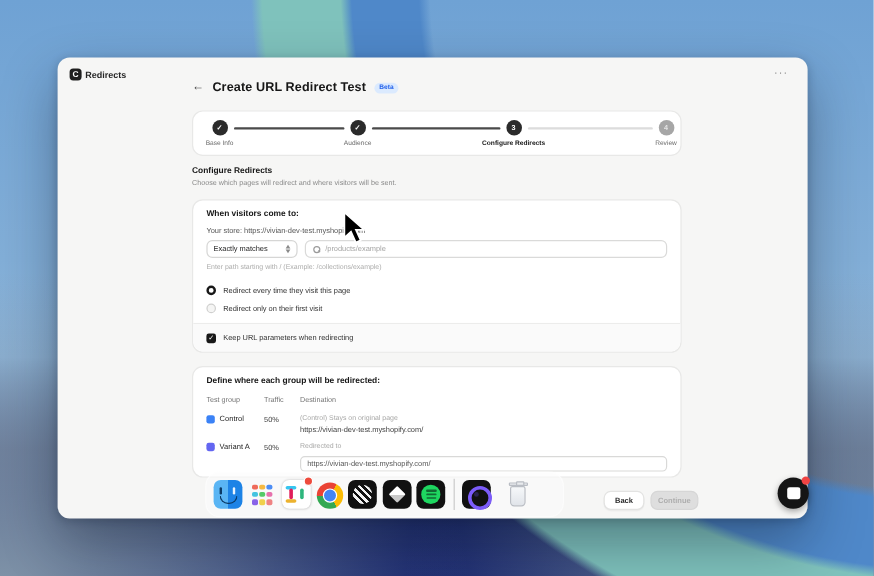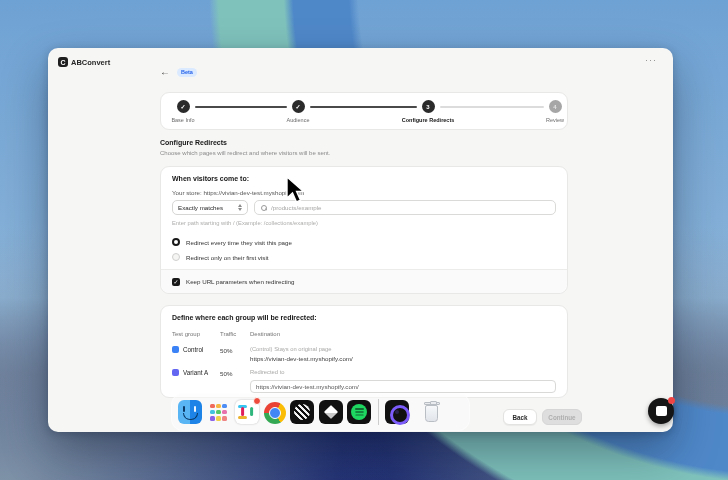--- a/index.html
+++ b/index.html
@@ -186,26 +186,27 @@
   
   .cursor { position:absolute; left:286px; top:176px; width:22px; height:28px; pointer-events:none; z-index:50; }
 </style>
 </head>
 <body>
 
 <div class="window">
 
   <div class="brand">
     <div class="brand-logo">C</div>
-    <div class="brand-name">ABConvert</div>
+    <div class="brand-name">Redirects</div>
   </div>
   <div class="win-menu">···</div>
 
   <div class="hdr">
     <span class="back-arrow">←</span>
+    <span class="page-title">Create URL Redirect Test</span>
     <span class="beta">Beta</span>
   </div>
 
   <div class="stepper">
     <div class="conn dark c1"></div>
     <div class="conn dark c2"></div>
     <div class="conn light c3"></div>
     <div class="step s1">
       <div class="step-circle done">✓</div>
       <div class="step-label">Base Info</div>

